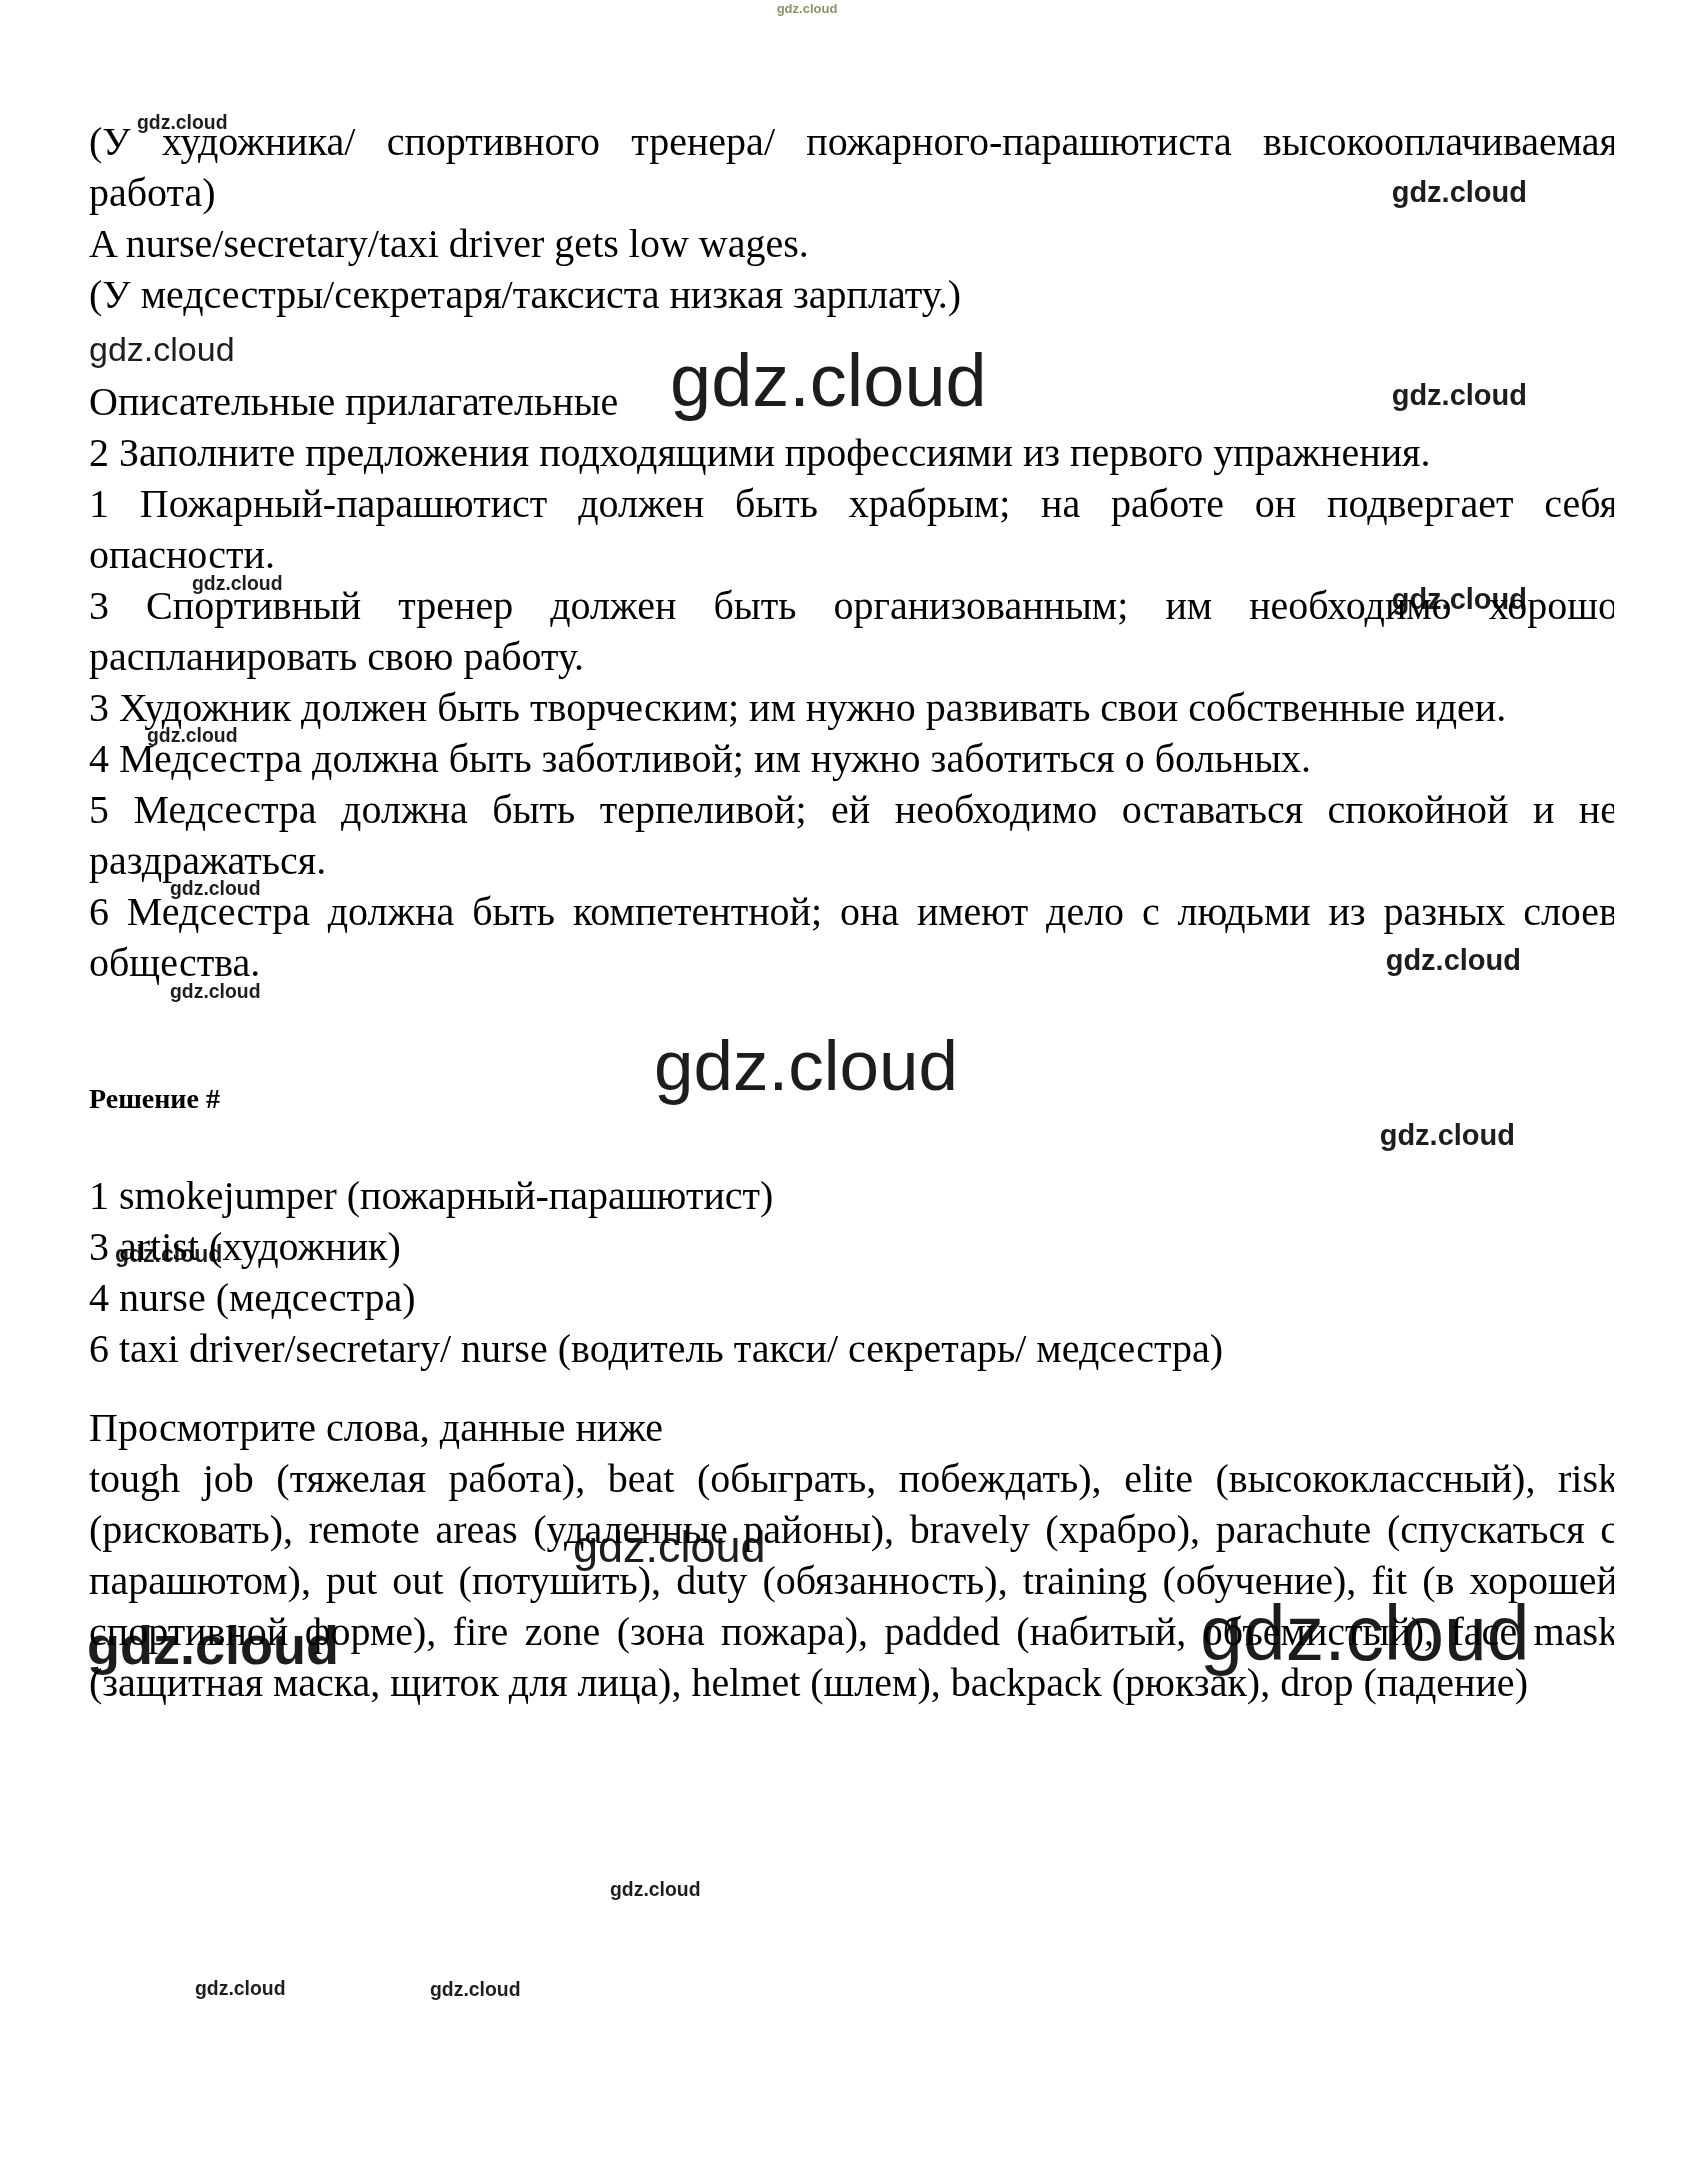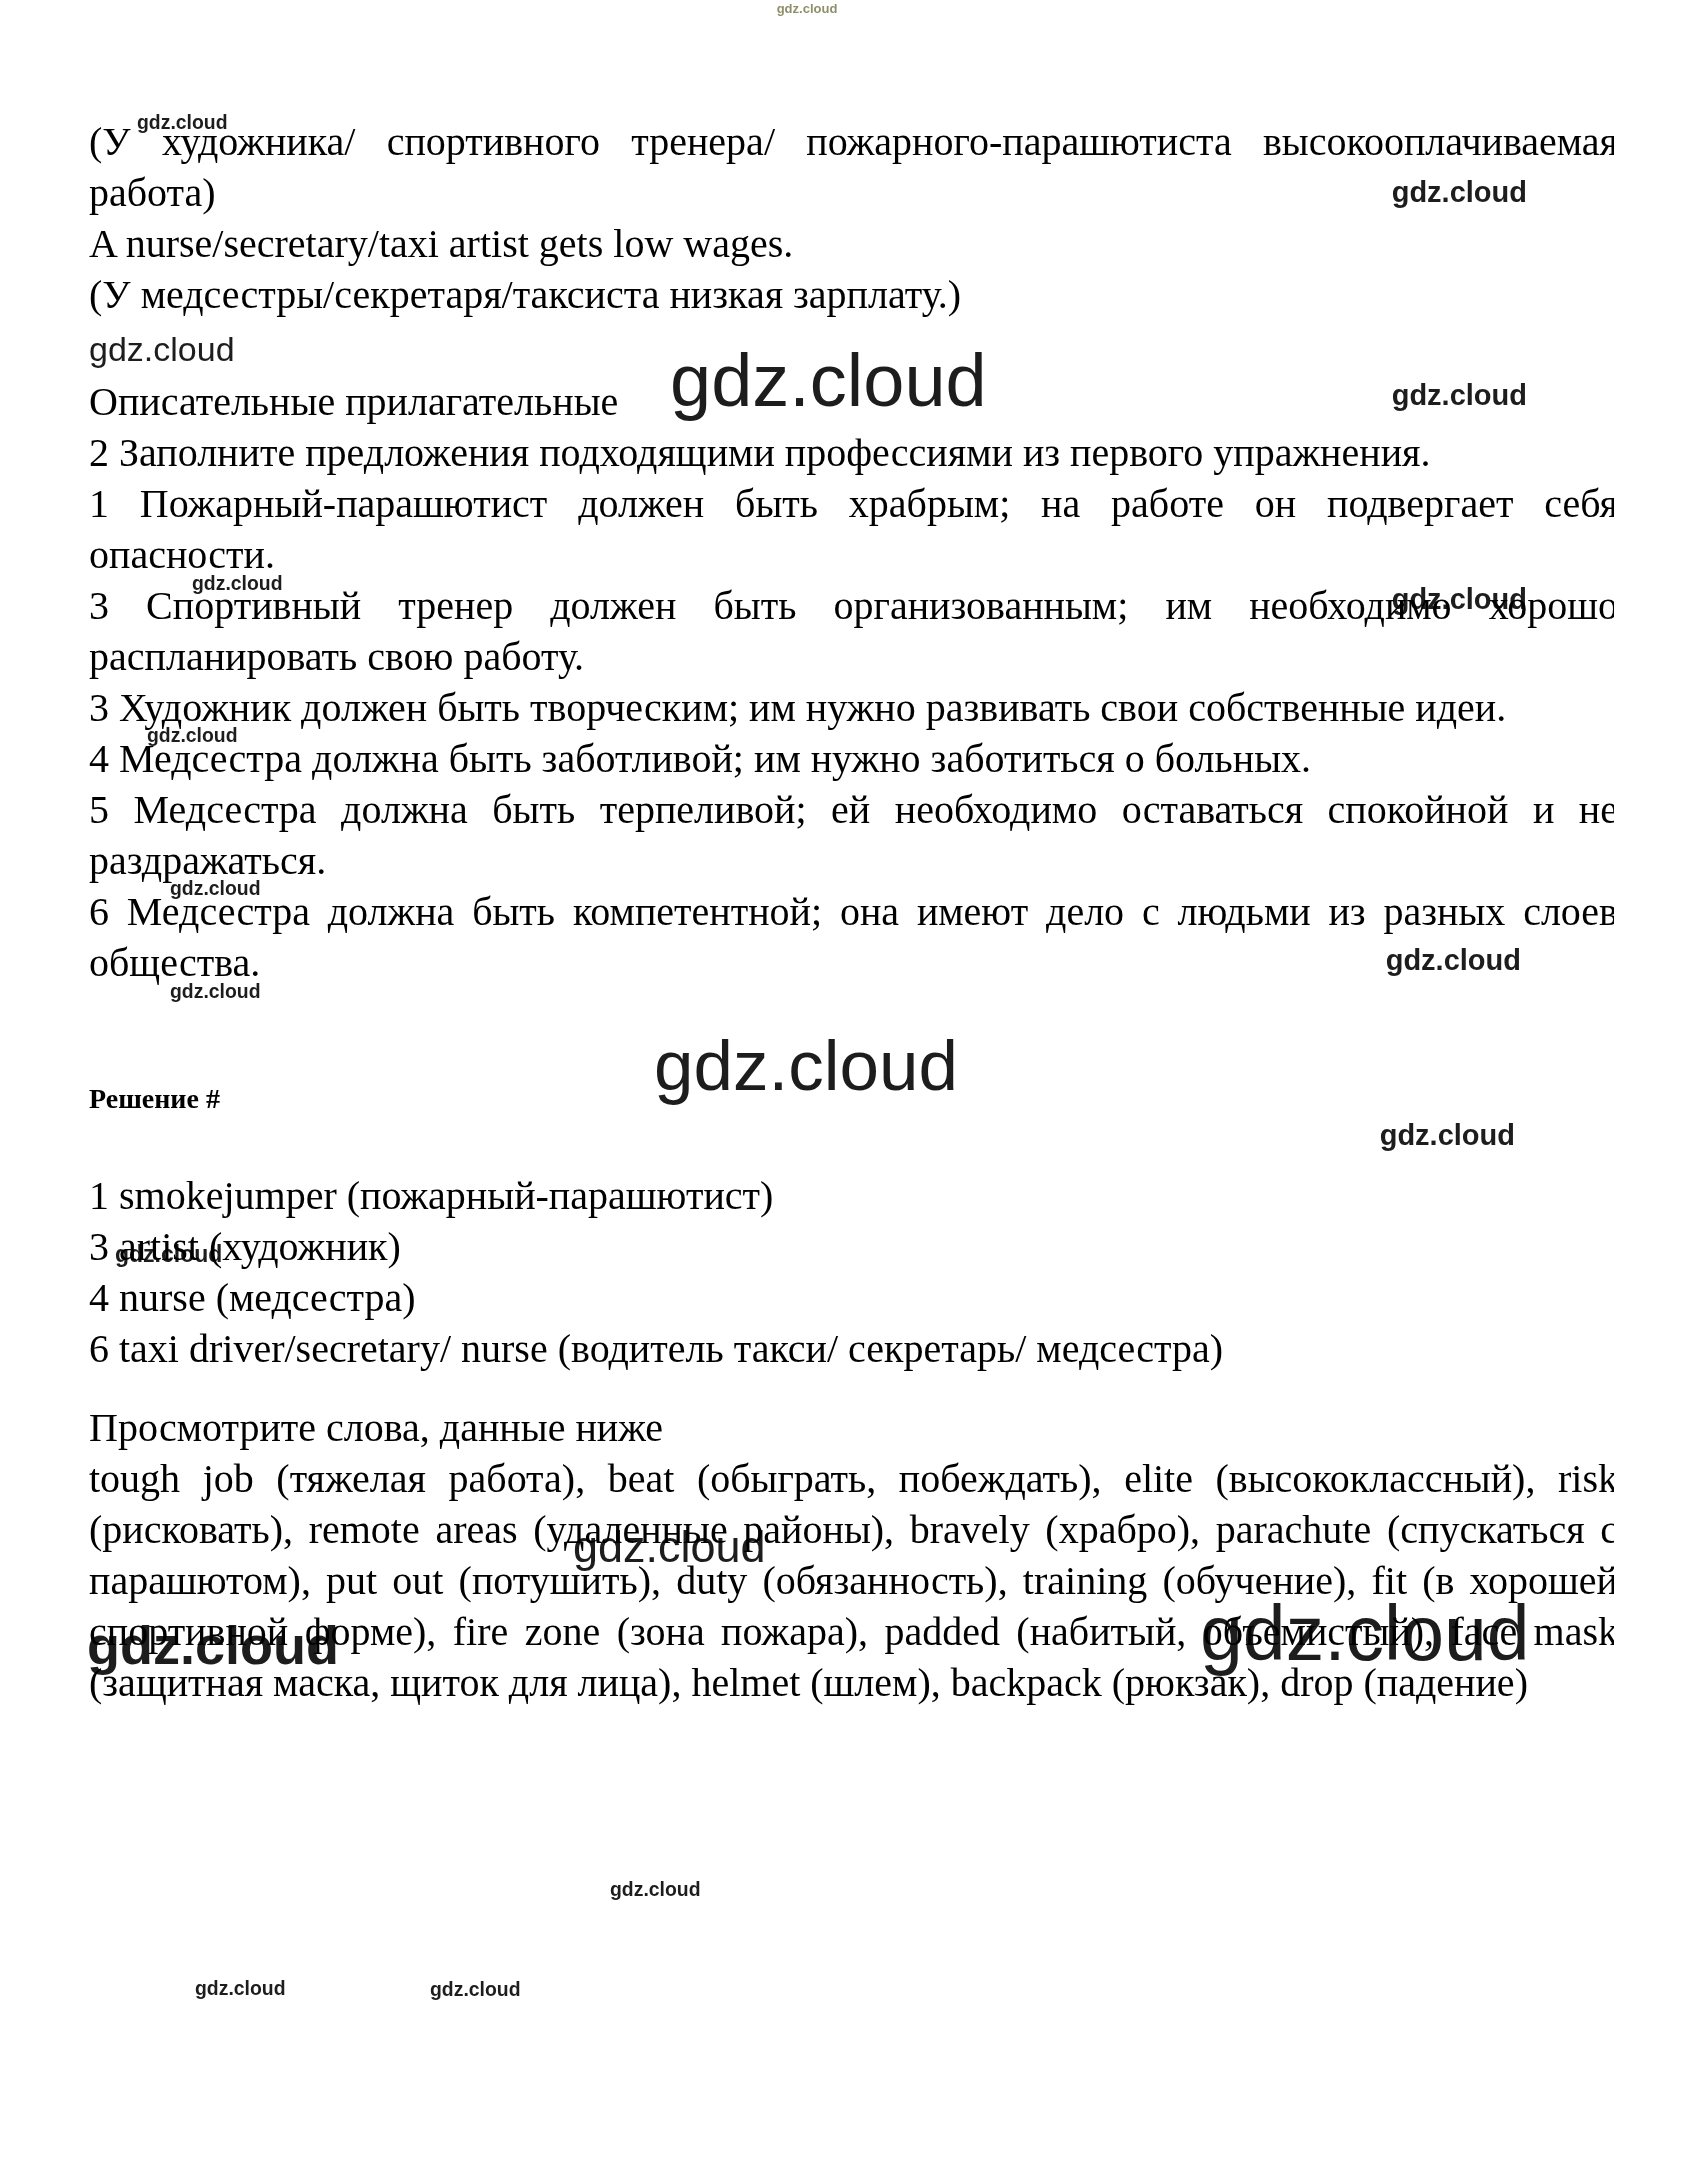--- a/index.html
+++ b/index.html
@@ -87,21 +87,21 @@
   <div class="wm" style="left:115px; top:1243px; font-size:23px; font-weight:600;">gdz.cloud</div>
   <div class="wm" style="left:573px; top:1524px; font-size:45px; font-weight:500;">gdz.cloud</div>
   <div class="wm" style="left:87px; top:1618px; font-size:54px; font-weight:700;">gdz.cloud</div>
   <div class="wm" style="left:1200px; top:1595px; font-size:77px; font-weight:500;">gdz.cloud</div>
   <div class="wm" style="left:610px; top:1880px; font-size:19.4px; font-weight:600;">gdz.cloud</div>
   <div class="wm" style="left:195px; top:1979px; font-size:19.4px; font-weight:600;">gdz.cloud</div>
   <div class="wm" style="left:430px; top:1980px; font-size:19.4px; font-weight:600;">gdz.cloud</div>
 
   <div class="content">
     <p class="t justify">(У художника/ спортивного тренера/ пожарного-парашютиста высокооплачиваемая работа)</p>
-    <p class="t">A nurse/secretary/taxi artist gets low wages.</p>
+    <p class="t">A nurse/secretary/taxi driver gets low wages.</p>
     <p class="t">(У медсестры/секретаря/таксиста низкая зарплату.)</p>
 
     <div class="wm-flow">gdz.cloud</div>
 
     <p class="t">Описательные прилагательные</p>
 
     <p class="t justify">2 Заполните предложения подходящими профессиями из первого упражнения.</p>
     <p class="t justify">1 Пожарный-парашютист должен быть храбрым; на работе он подвергает себя опасности.</p>
     <p class="t justify">3 Спортивный тренер должен быть организованным; им необходимо хорошо распланировать свою работу.</p>
     <p class="t justify">3 Художник должен быть творческим; им нужно развивать свои собственные идеи.</p>

